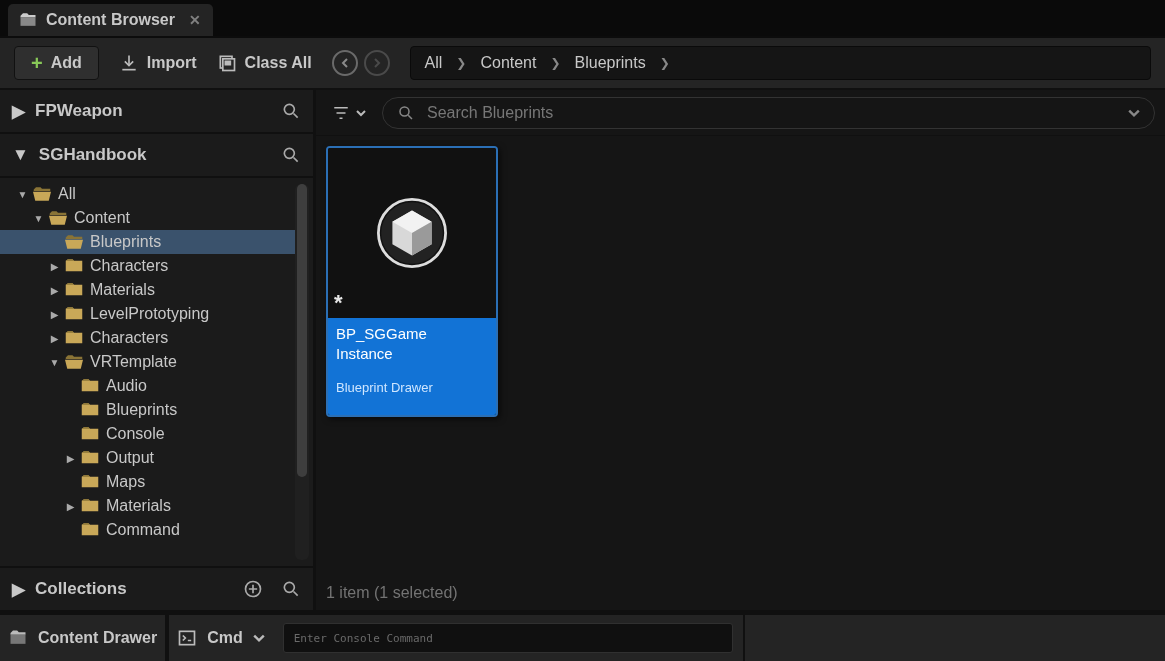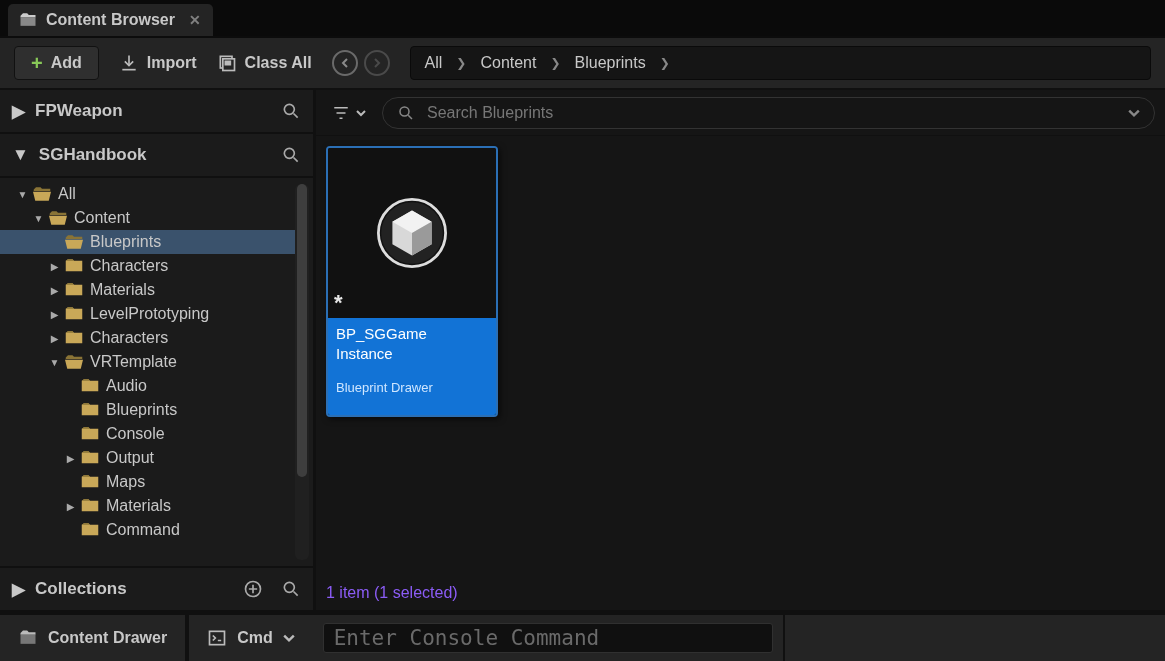--- a/index.html
+++ b/index.html
@@ -64,28 +64,28 @@
   .searchbox { flex:1; display:flex; align-items:center; gap:10px; background:var(--bg1); border:1px solid #333; border-radius:16px; height:32px; padding:0 14px; }
   .searchbox input { flex:1; background:transparent; border:none; outline:none; color:var(--text); font-size:16px; }
   .searchbox input::placeholder { color:#777; }
   .asset-grid { flex:1; padding:10px; display:flex; align-items:flex-start; }
   .asset { width:172px; border:2px solid #2b6fb5; border-radius:4px; overflow:hidden; cursor:pointer; background:#111; box-shadow:2px 2px 6px rgba(0,0,0,.6); }
   .asset-thumb { height:170px; background:#111; position:relative; display:flex; align-items:center; justify-content:center; }
   .asset-thumb .dirty { position:absolute; left:6px; bottom:2px; color:#e8e8e8; font-size:22px; font-weight:700; }
   .asset-label { background:var(--blue); padding:6px 8px 20px; color:#fff; }
   .asset-name { font-size:15px; line-height:1.3; min-height:40px; }
   .asset-type { font-size:13px; color:#cfe6ff; margin-top:16px; }
-  .status-line { height:34px; display:flex; align-items:center; padding:0 10px; font-size:16px; color:#8b5cf6; }
+  .status-line { height:34px; display:flex; align-items:center; padding:0 10px; font-size:16px; color:#737373; }
 
   
   .bottom { height:48px; background:var(--bg3); display:flex; align-items:center; gap:0; border-top:2px solid var(--line); }
-  .bottom .panel-btn { display:flex; align-items:center; gap:10px; padding:0 18px; height:100%; font-size:16px; font-weight:600; cursor:pointer; }
+  .bottom .panel-btn { display:flex; align-items:center; gap:10px; padding:0 8px; height:100%; font-size:16px; font-weight:600; cursor:pointer; }
   .vsep { width:2px; height:100%; background:var(--line); }
   .cmd-input { flex:0 0 450px; margin-left:10px; }
-  .cmd-input input { width:100%; height:30px; background:#101010; border:1px solid #303030; border-radius:3px; color:#aaa; font-family:Consolas,monospace; font-size:21px; padding:0 10px; outline:none; }
+  .cmd-input input { width:100%; height:30px; background:#101010; border:1px solid #303030; border-radius:3px; color:#aaa; font-family:Consolas,monospace; font-size:11px; padding:0 10px; outline:none; }
   .cmd-input input::placeholder { color:#6a6a6a; }
 
   
   svg { display:block; }
   .ic18 { width:18px; height:18px; }
   .ic20 { width:20px; height:20px; }
 </style>
 </head>
 <body>
 

